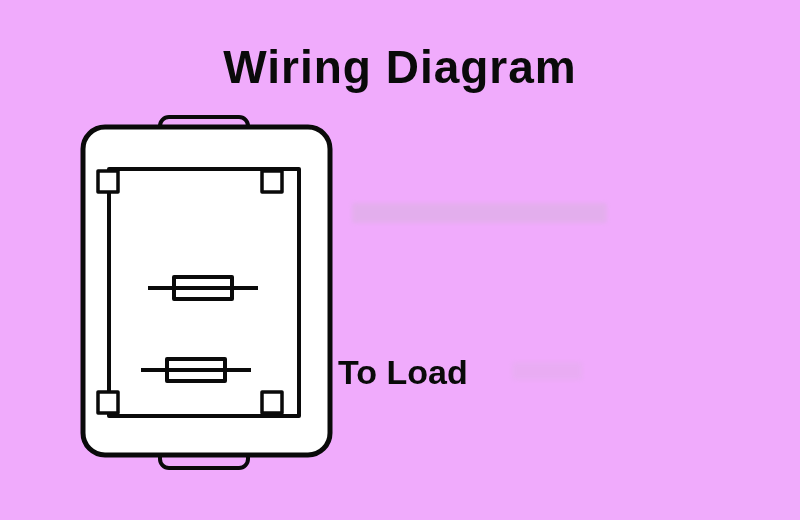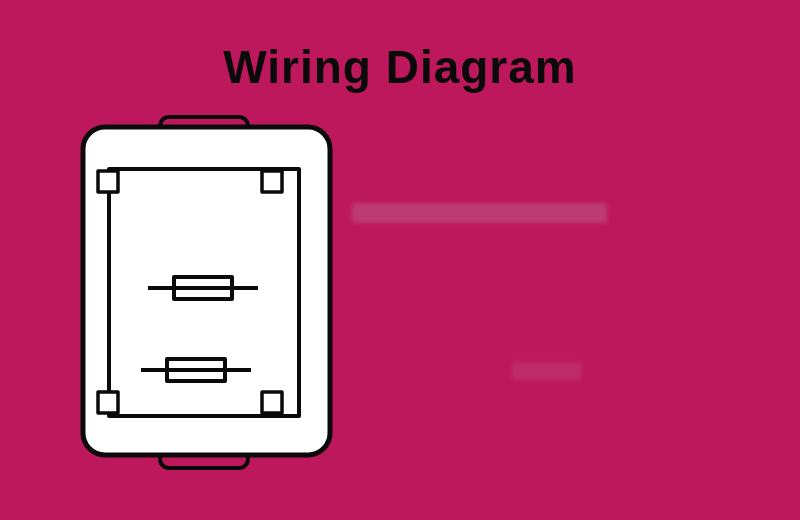--- a/index.html
+++ b/index.html
@@ -4,21 +4,21 @@
 <style>
   html, body {
     margin: 0;
     padding: 0;
     background: #ffffff;
   }
   .page {
     position: relative;
     width: 800px;
     height: 520px;
-    background: #be185d;
+    background: #f0abfc;
     overflow: hidden;
     font-family: "Liberation Sans", sans-serif;
   }
   .title {
     position: absolute;
     top: 40px;
     left: 0;
     width: 100%;
     text-align: center;
     font-size: 46px;
@@ -100,14 +100,15 @@
 
       <g>
         <rect x="167" y="359" width="58" height="22" stroke-width="4" fill="#ffffff"></rect>
         <line x1="141" y1="370" x2="251" y2="370" stroke-width="4"></line>
       </g>
 
     </g>
   </svg>
 
 
+  <div class="label label-toload">To Load</div>
 
 </div>
 
 </body></html>

